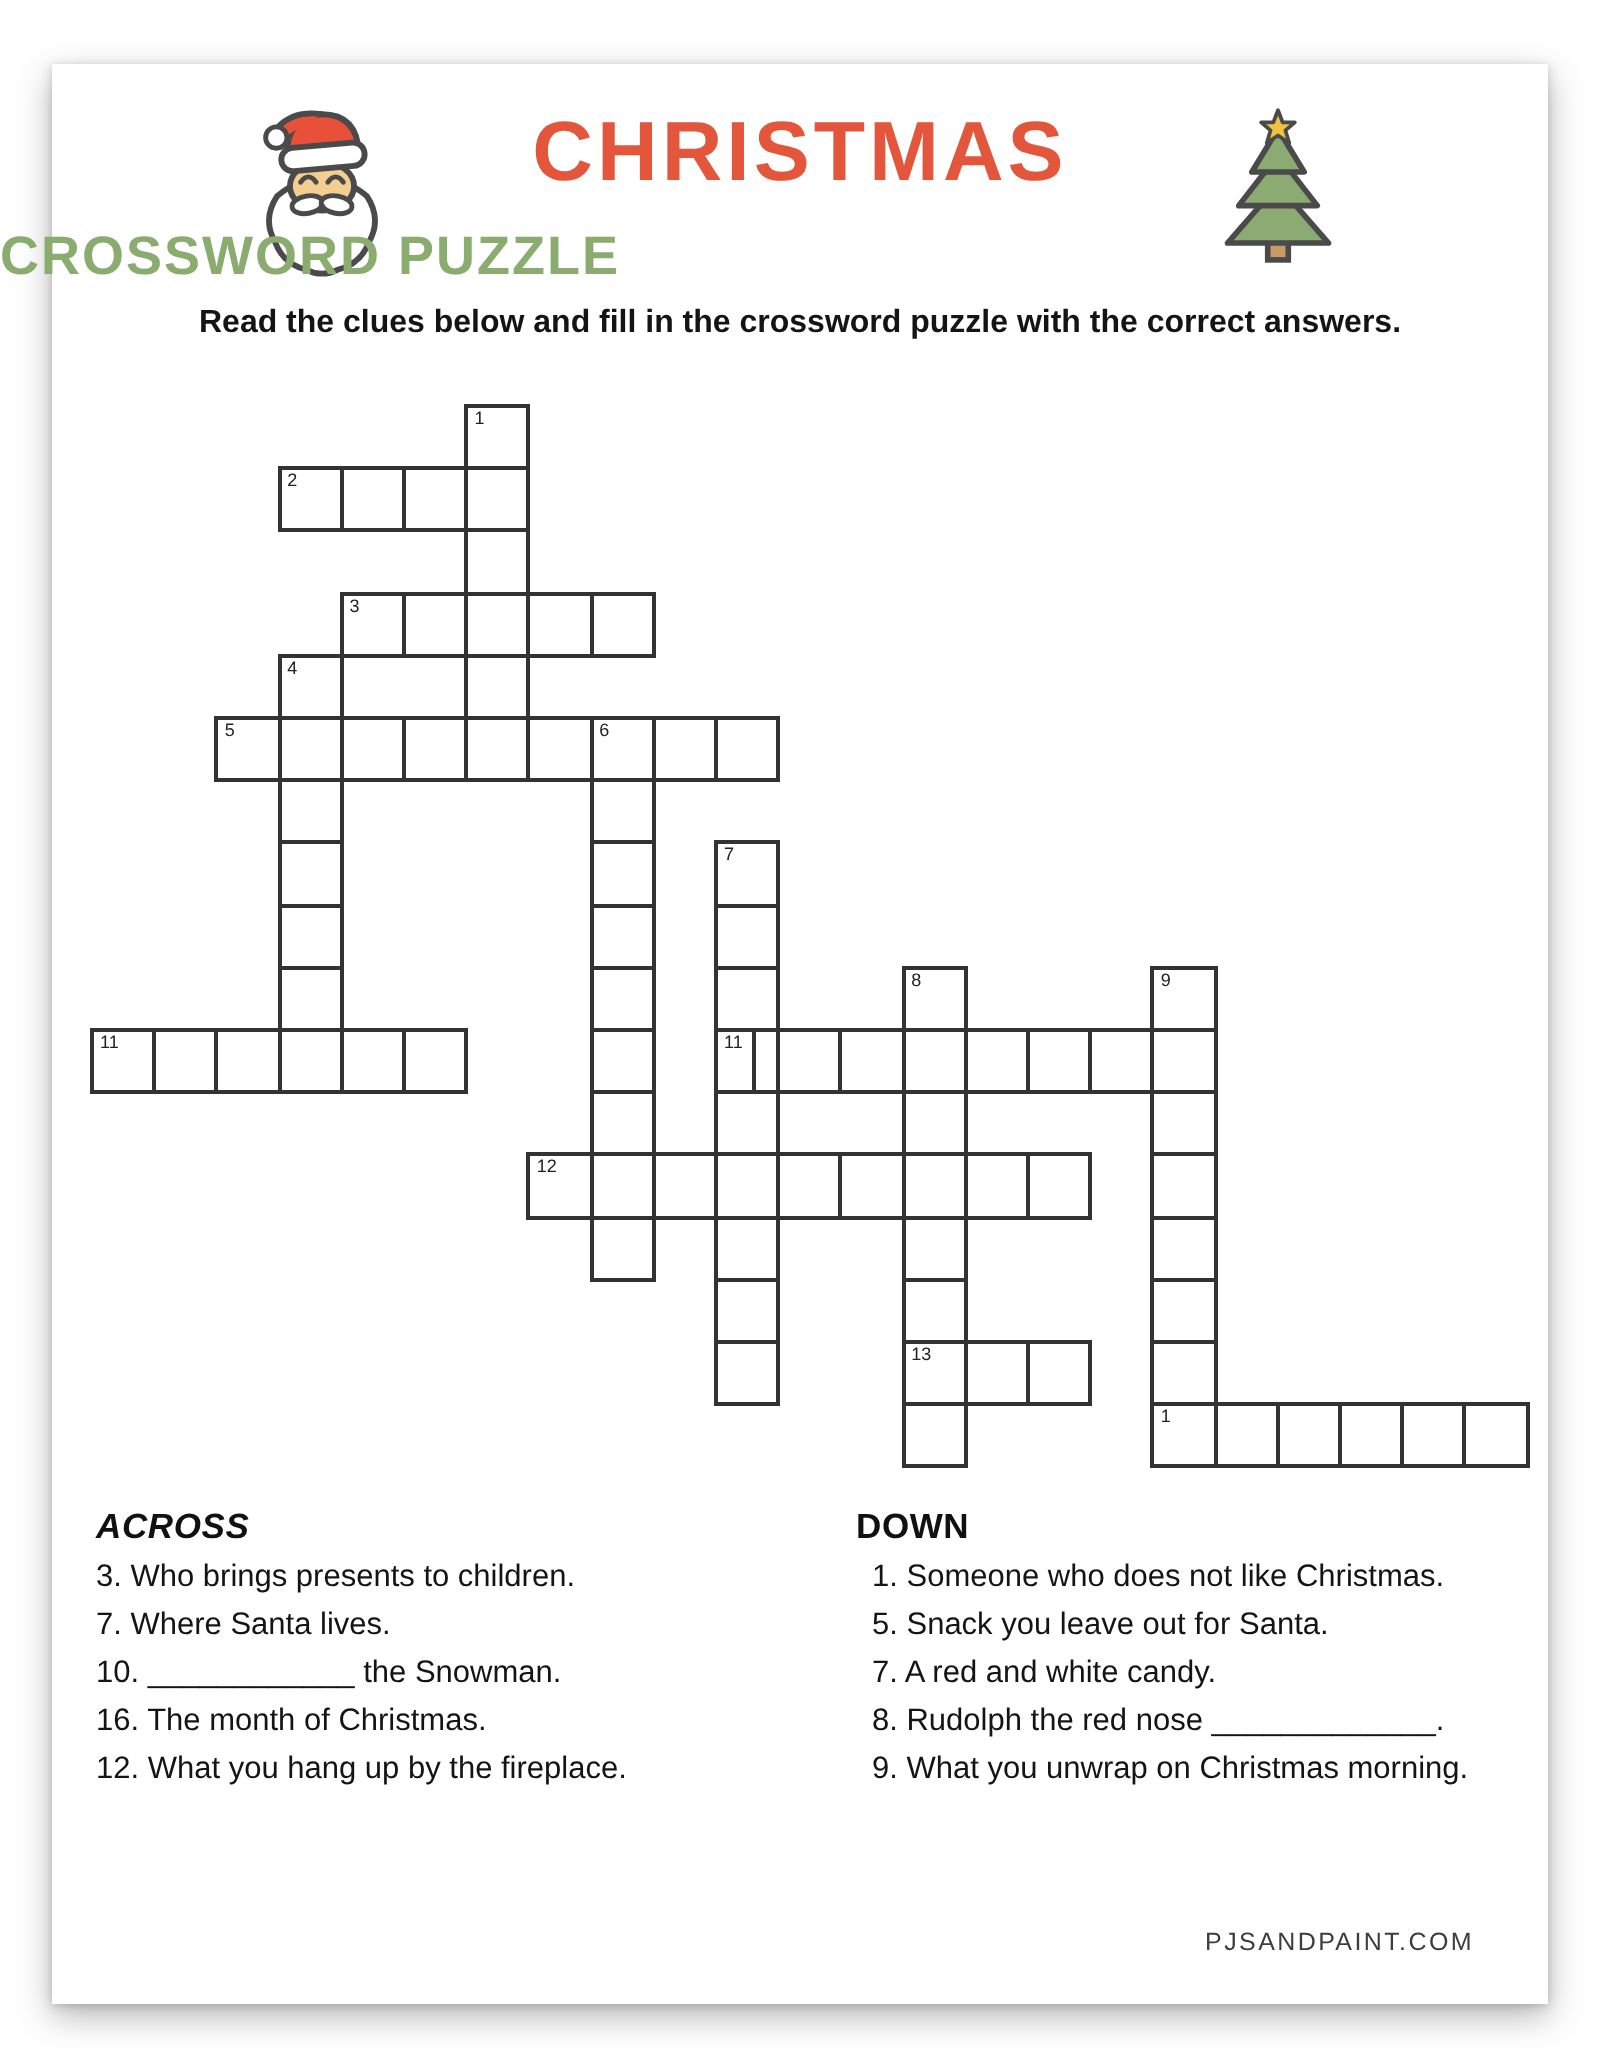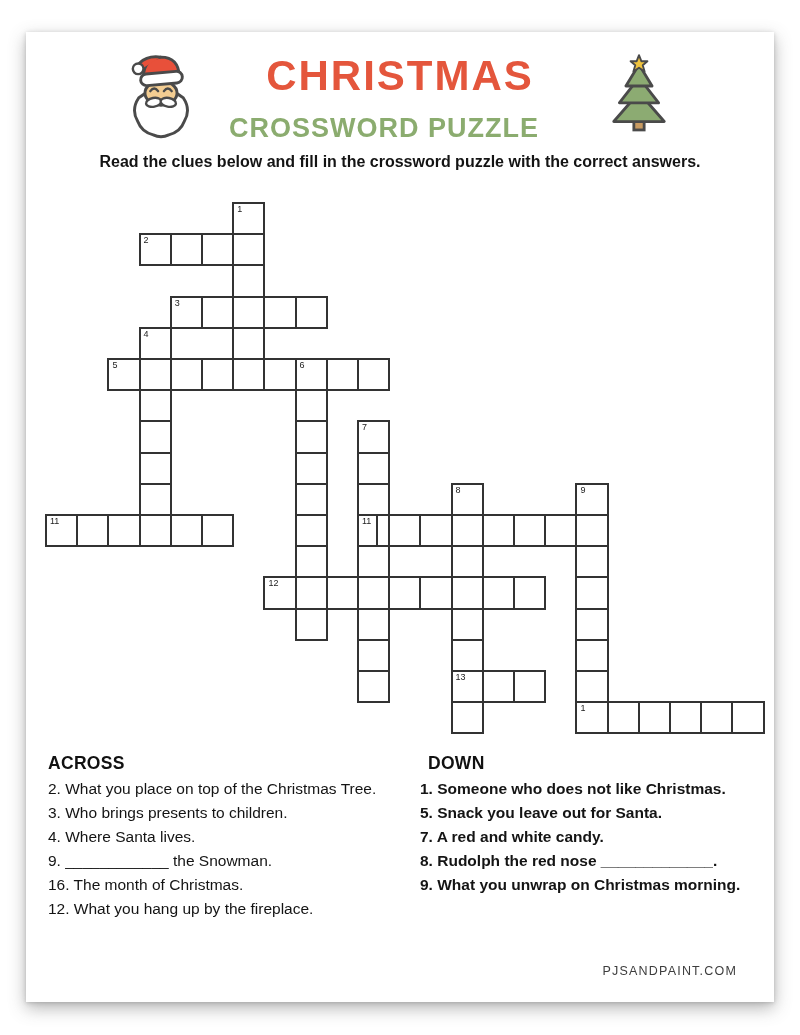--- a/index.html
+++ b/index.html
@@ -3,34 +3,34 @@
 <meta charset="utf-8">
 <style>
   html,body{margin:0;padding:0;background:#ffffff;}
   .canvas{position:relative;width:800px;height:1035px;background:#ffffff;overflow:hidden;
           font-family:"Liberation Sans",sans-serif;color:#141414;}
   .page{position:absolute;left:26px;top:32px;width:748px;height:970px;background:#ffffff;
         box-shadow:0 6px 16px rgba(90,90,90,.45),0 1px 4px rgba(120,120,120,.35);}
   .icon{position:absolute;}
   .title{position:absolute;left:0;width:800px;top:55px;text-align:center;
          font-weight:900;font-size:42px;line-height:1;letter-spacing:2px;}
-  .subtitle{position:absolute;left:0;width:768px;top:115px;text-align:center;
+  .subtitle{position:absolute;left:0;width:768px;top:115px;text-align:left;
          font-weight:800;font-size:27px;line-height:1;letter-spacing:1px;}
   .instructions{position:absolute;left:0;width:800px;top:152px;text-align:center;
          font-size:16px;font-weight:600;line-height:20px;color:#141414;}
   .gridwrap{position:absolute;width:730px;height:540px;}
   .cell{position:absolute;box-sizing:border-box;border:2px solid #333333;background:#ffffff;}
   .cellnum{position:absolute;top:0;left:3px;font-size:9px;line-height:11px;color:#222222;}
   .clues-heading{position:absolute;font-size:17.5px;font-weight:800;letter-spacing:.3px;color:#111111;}
   .clue-list{position:absolute;margin:0;padding:0;list-style:none;
          font-size:15.5px;line-height:24.1px;color:#141414;}
-  #across-h{left:48px;top:753px;}
+  #across-h{left:48px;top:753px;font-style:italic;}
   #across-l{left:48px;top:777px;}
   #down-h{left:428px;top:753px;}
-  #down-l{left:420px;top:777px;font-weight:bold;}
+  #down-l{left:436px;top:777px;}
   .footer{position:absolute;right:63px;top:964px;font-size:12.5px;
          letter-spacing:1.2px;color:#3d3d3d;}
 </style>
 </head>
 <body>
 
 <div class="canvas">
   <div class="page"></div>
 
   <div class="icon" style="left:126px;top:52px;">
@@ -172,24 +172,23 @@
       <div class="cell" style="left: 561.6px; top: 499.2px; width: 33.2px; height: 33.2px; border-color: rgb(51, 51, 51);"></div>
       <div class="cell" style="left: 592.8px; top: 499.2px; width: 33.2px; height: 33.2px; border-color: rgb(51, 51, 51);"></div>
       <div class="cell" style="left: 624px; top: 499.2px; width: 33.2px; height: 33.2px; border-color: rgb(51, 51, 51);"></div>
       <div class="cell" style="left: 655.2px; top: 499.2px; width: 33.2px; height: 33.2px; border-color: rgb(51, 51, 51);"></div>
       <div class="cell" style="left: 686.4px; top: 499.2px; width: 33.2px; height: 33.2px; border-color: rgb(51, 51, 51);"></div>
       <div class="cell" style="left: 124.8px; top: 124.8px; width: 64.4px; height: 33.2px; border-color: rgb(51, 51, 51);"></div>
     </div>
 
   <div class="clues-heading" id="across-h">ACROSS</div>
   <ul class="clue-list" id="across-l">
-      <li>2. What you place on top of the Christmas Tree.</li>
       <li>3. Who brings presents to children.</li>
-      <li>4. Where Santa lives.</li>
-      <li>9. ____________ the Snowman.</li>
+      <li>7. Where Santa lives.</li>
+      <li>10. ____________ the Snowman.</li>
       <li>16. The month of Christmas.</li>
       <li>12. What you hang up by the fireplace.</li>
     </ul>
 
   <div class="clues-heading" id="down-h">DOWN</div>
   <ul class="clue-list" id="down-l">
       <li>1. Someone who does not like Christmas.</li>
       <li>5. Snack you leave out for Santa.</li>
       <li>7. A red and white candy.</li>
       <li>8. Rudolph the red nose _____________.</li>

